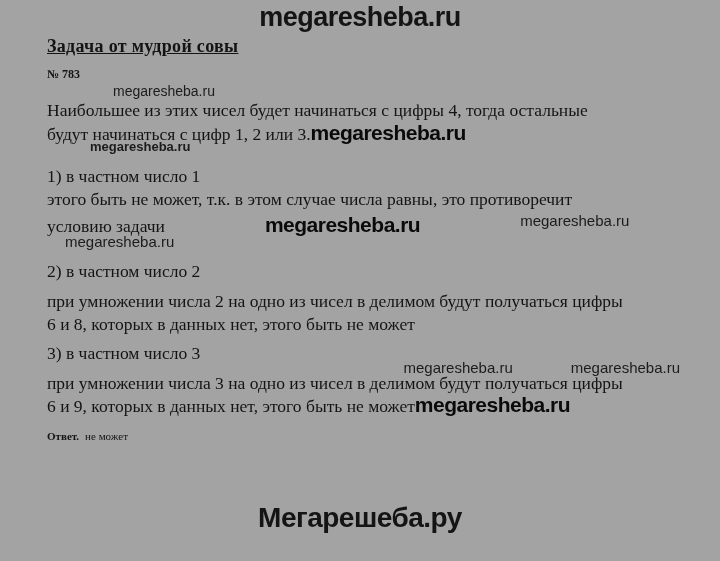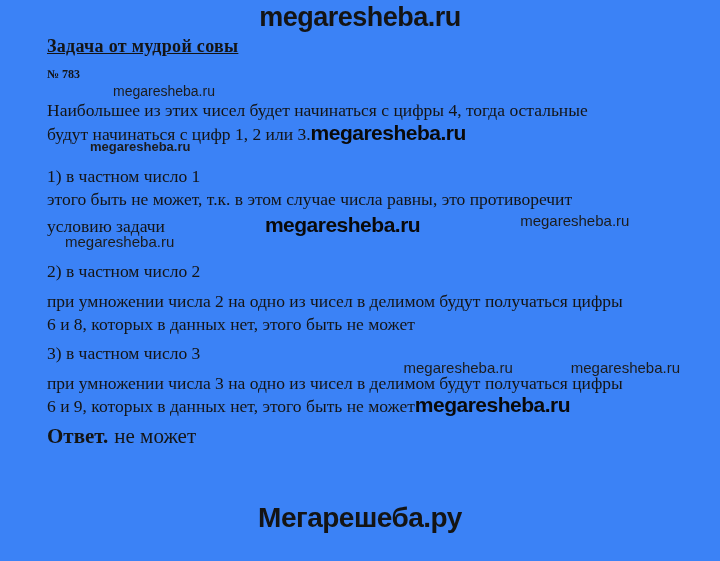--- a/index.html
+++ b/index.html
@@ -1,19 +1,19 @@
 <!DOCTYPE html>
 <html><head>
 <meta charset="utf-8">
 <style>
   html,body{margin:0;padding:0;background:#ffffff;}
   .page{
     position:relative;
     width:720px;height:561px;
-    background:#3b82f6;
+    background:#a3a3a3;
     color:#141414;
     font-family:"Liberation Serif", serif;
     overflow:hidden;
     box-sizing:border-box;
   }
   .site-header{
     text-align:center;
     font-family:"Liberation Sans", sans-serif;
     font-weight:bold;
     font-size:27px;
@@ -72,21 +72,21 @@
   }
   .wm-gap{margin-left:100px;}
   .wm-raised{
     font-family:"Liberation Sans", sans-serif;
     font-size:15px;
     color:#1c1c1c;
     vertical-align:6px;
     margin-left:100px;
     white-space:nowrap;
   }
-  .answer{margin-top:7px;font-size:21px;line-height:22.5px;}
+  .answer{margin-top:7px;font-size:11px;line-height:22.5px;}
   .answer .label{font-weight:bold;}
   .answer .value{margin-left:6px;}
   .footer-brand{
     text-align:center;
     font-family:"Liberation Sans", sans-serif;
     font-weight:bold;
     font-size:28px;
     line-height:30px;
     letter-spacing:-0.5px;
     margin-top:56px;

